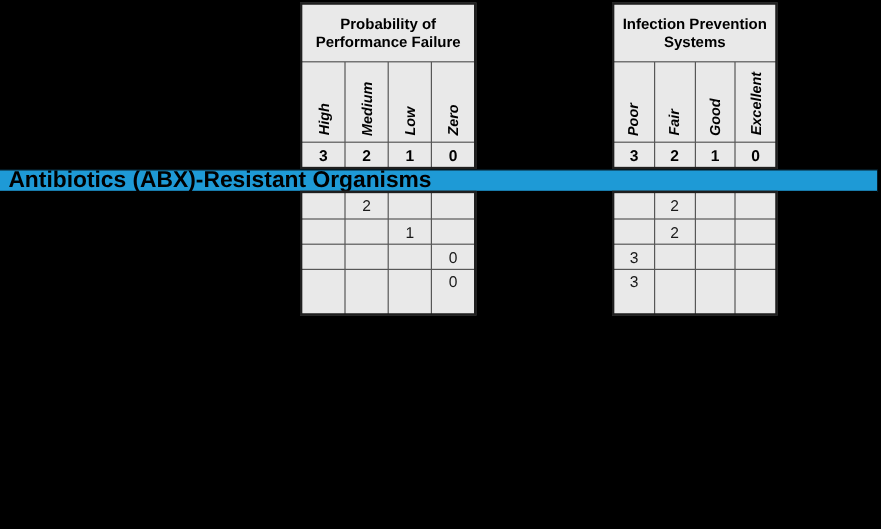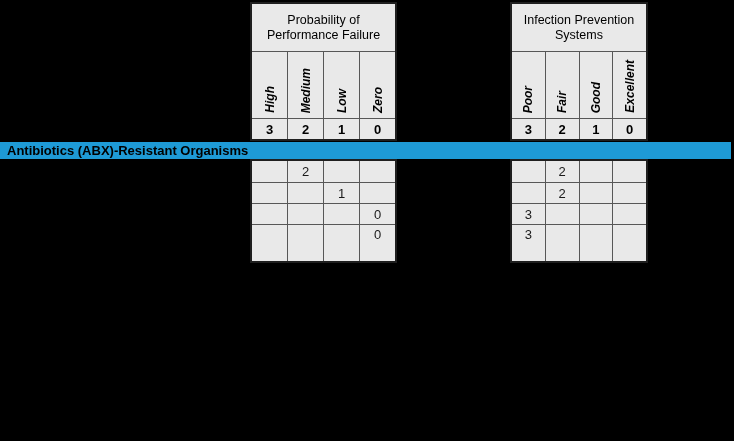--- a/index.html
+++ b/index.html
@@ -27,21 +27,21 @@
     display: flex;
     align-items: center;
     justify-content: center;
     overflow: hidden;
   }
 
   
   .header-grid { top: 2px; grid-template-rows: 47px 66px 20px; }
   .title-cell {
     grid-column: 1 / -1;
-    font-weight: normal;
+    font-weight: bold;
     font-size: 12.5px;
     line-height: 15px;
     text-align: center;
     white-space: pre-line;
   }
   .vlab-cell { align-items: flex-end; padding-bottom: 5px; }
   .vlab {
     writing-mode: vertical-rl;
     transform: rotate(180deg);
     font-weight: bold;
@@ -56,21 +56,21 @@
     position: absolute;
     top: 141px; left: 0;
     width: 731px; height: 19px;
     background: #1E9AD6;
     border-top: 1px solid #000;
     border-bottom: 1px solid #000;
     display: flex;
     align-items: center;
     padding-left: 7px;
     font-weight: bold;
-    font-size: 13px;
+    font-size: 19px;
     color: #000;
   }
 
   
   .data-grid { top: 159px; grid-template-rows: 21px 20px 20px 36px; }
   .data-cell { font-size: 13px; color: #1a1a1a; }
   .data-grid .row-tall { align-items: flex-start; padding-top: 2px; }
 
   .left-pos  { left: 250px; width: 147px; }
   .right-pos { left: 510px; width: 138px; }

